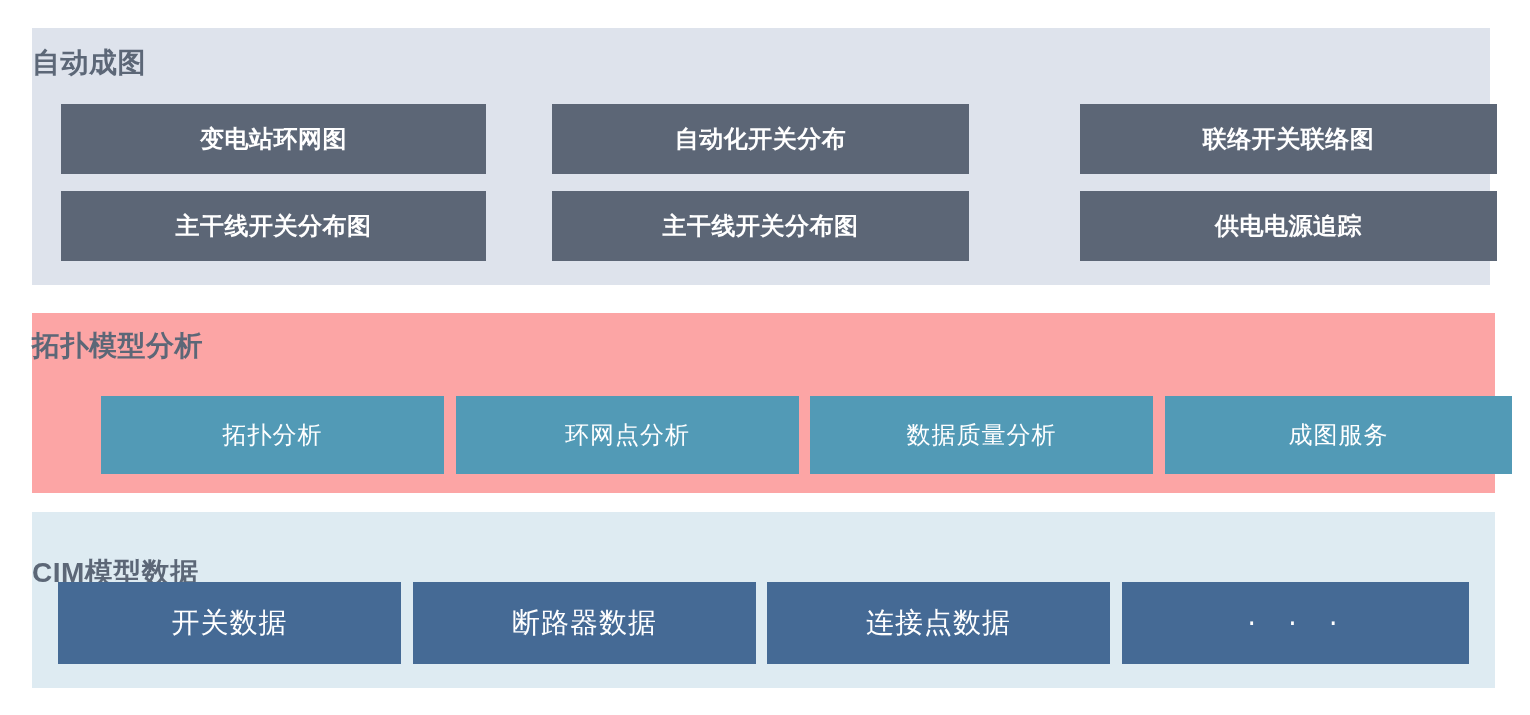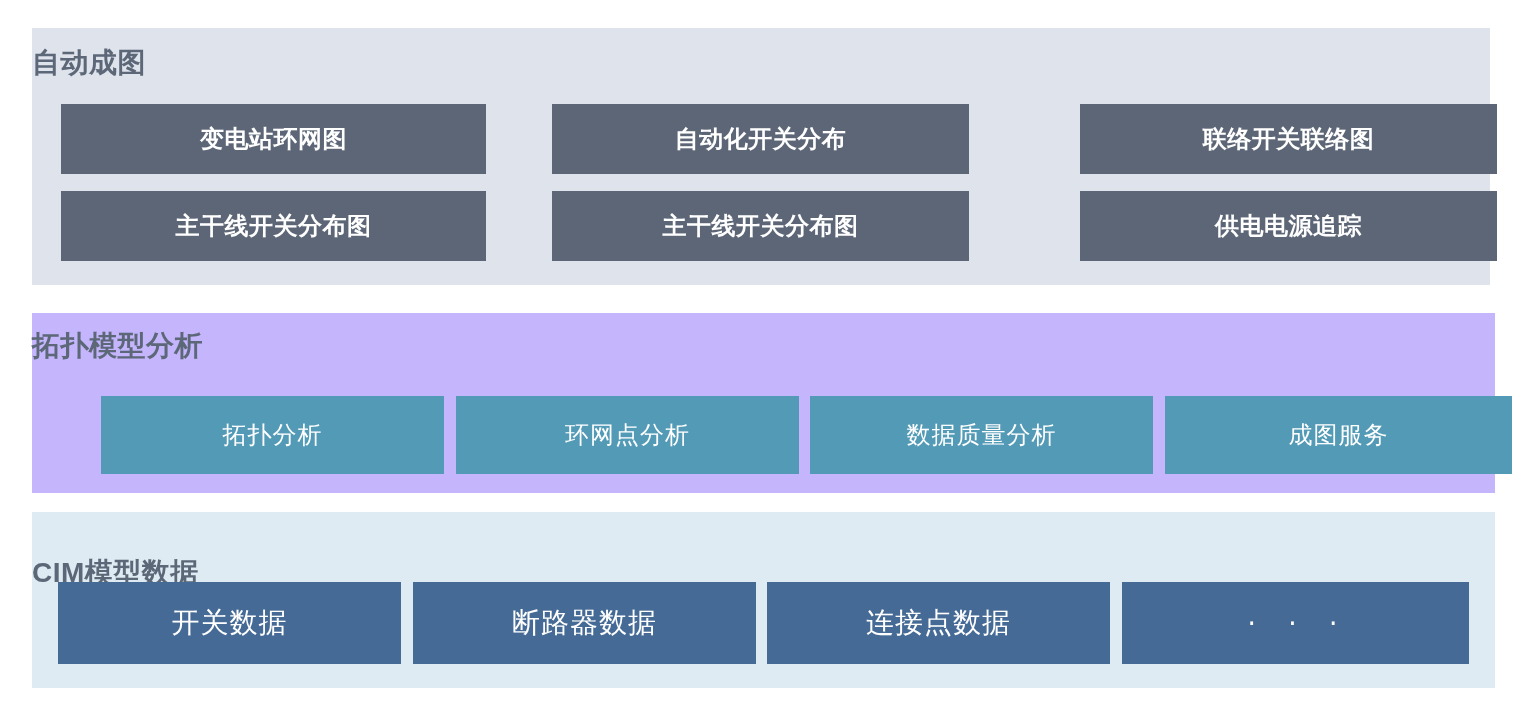--- a/index.html
+++ b/index.html
@@ -31,21 +31,21 @@
     top: 28px;
     width: 1458px;
     height: 257px;
     background: #dee3ec;
   }
   .panel-topology {
     left: 32px;
     top: 313px;
     width: 1463px;
     height: 180px;
-    background: #c4b5fd;
+    background: #fca5a5;
   }
   .panel-cim {
     left: 32px;
     top: 512px;
     width: 1463px;
     height: 176px;
     background: #deebf2;
   }
 
   

